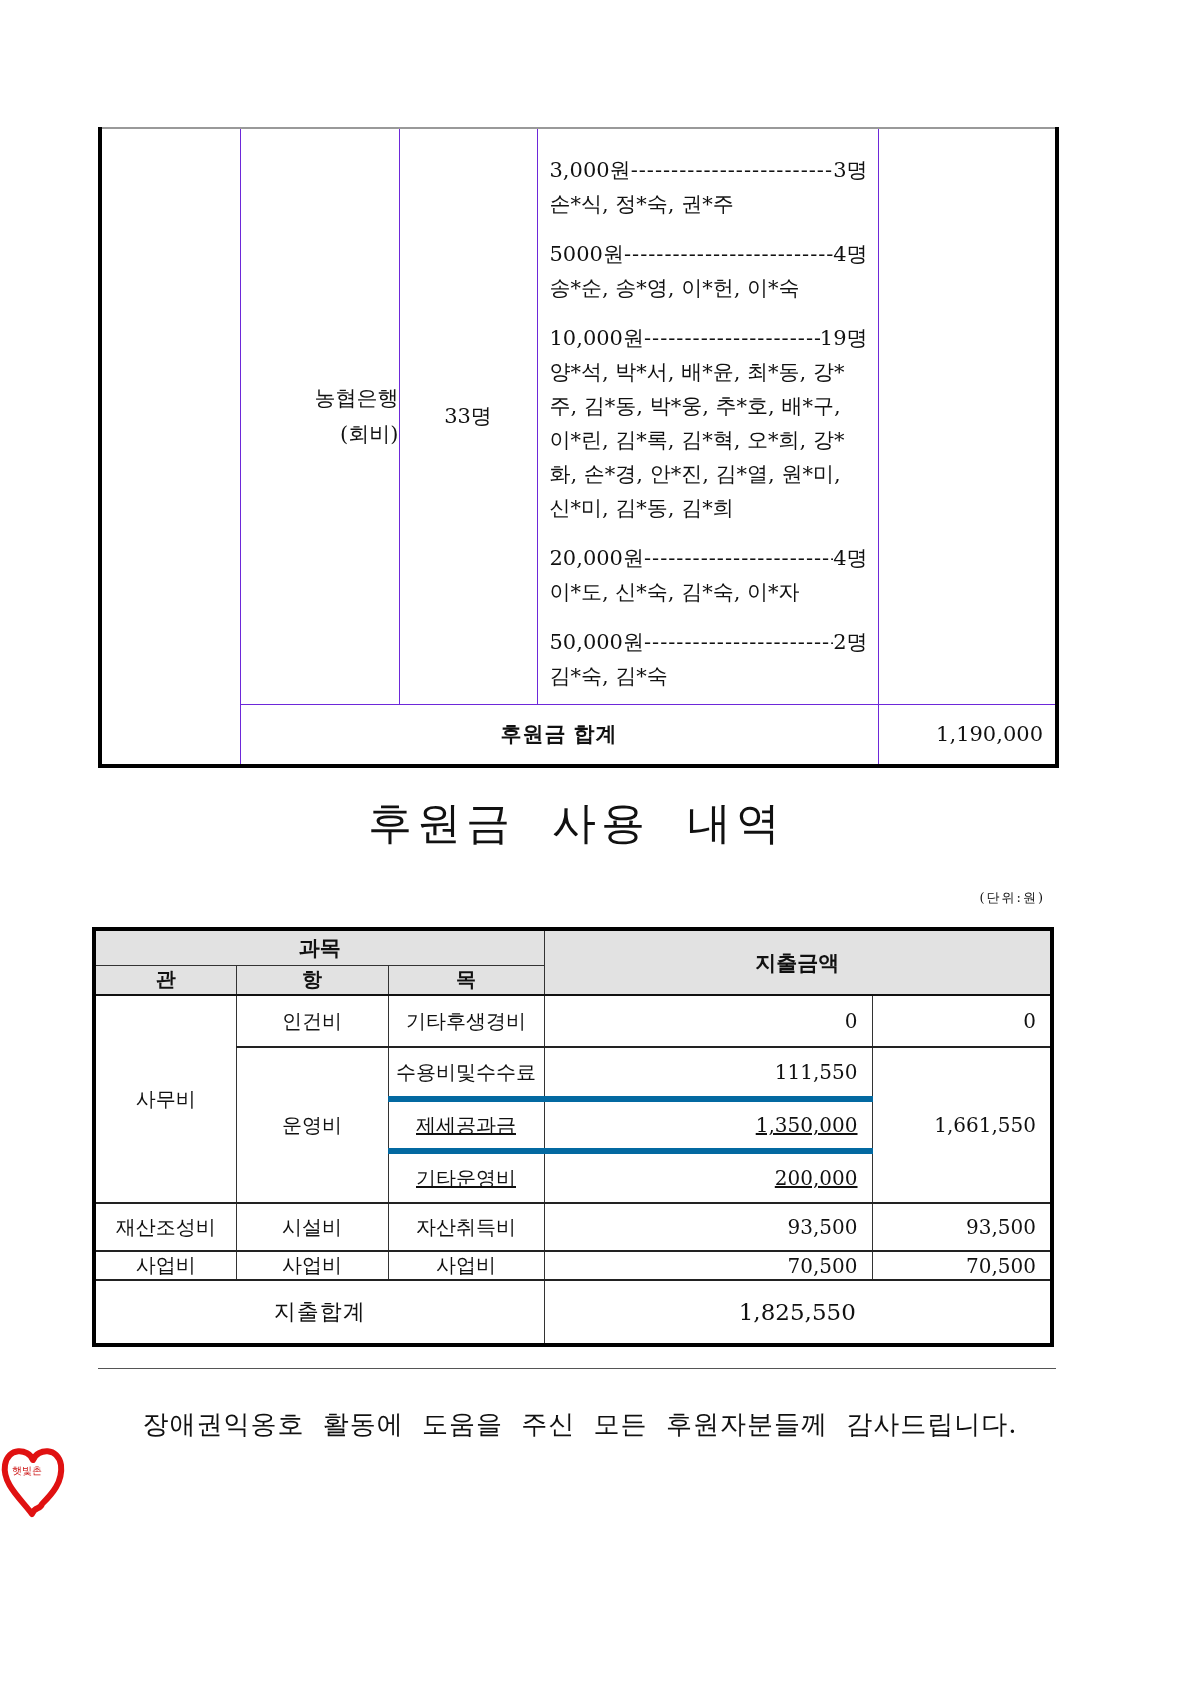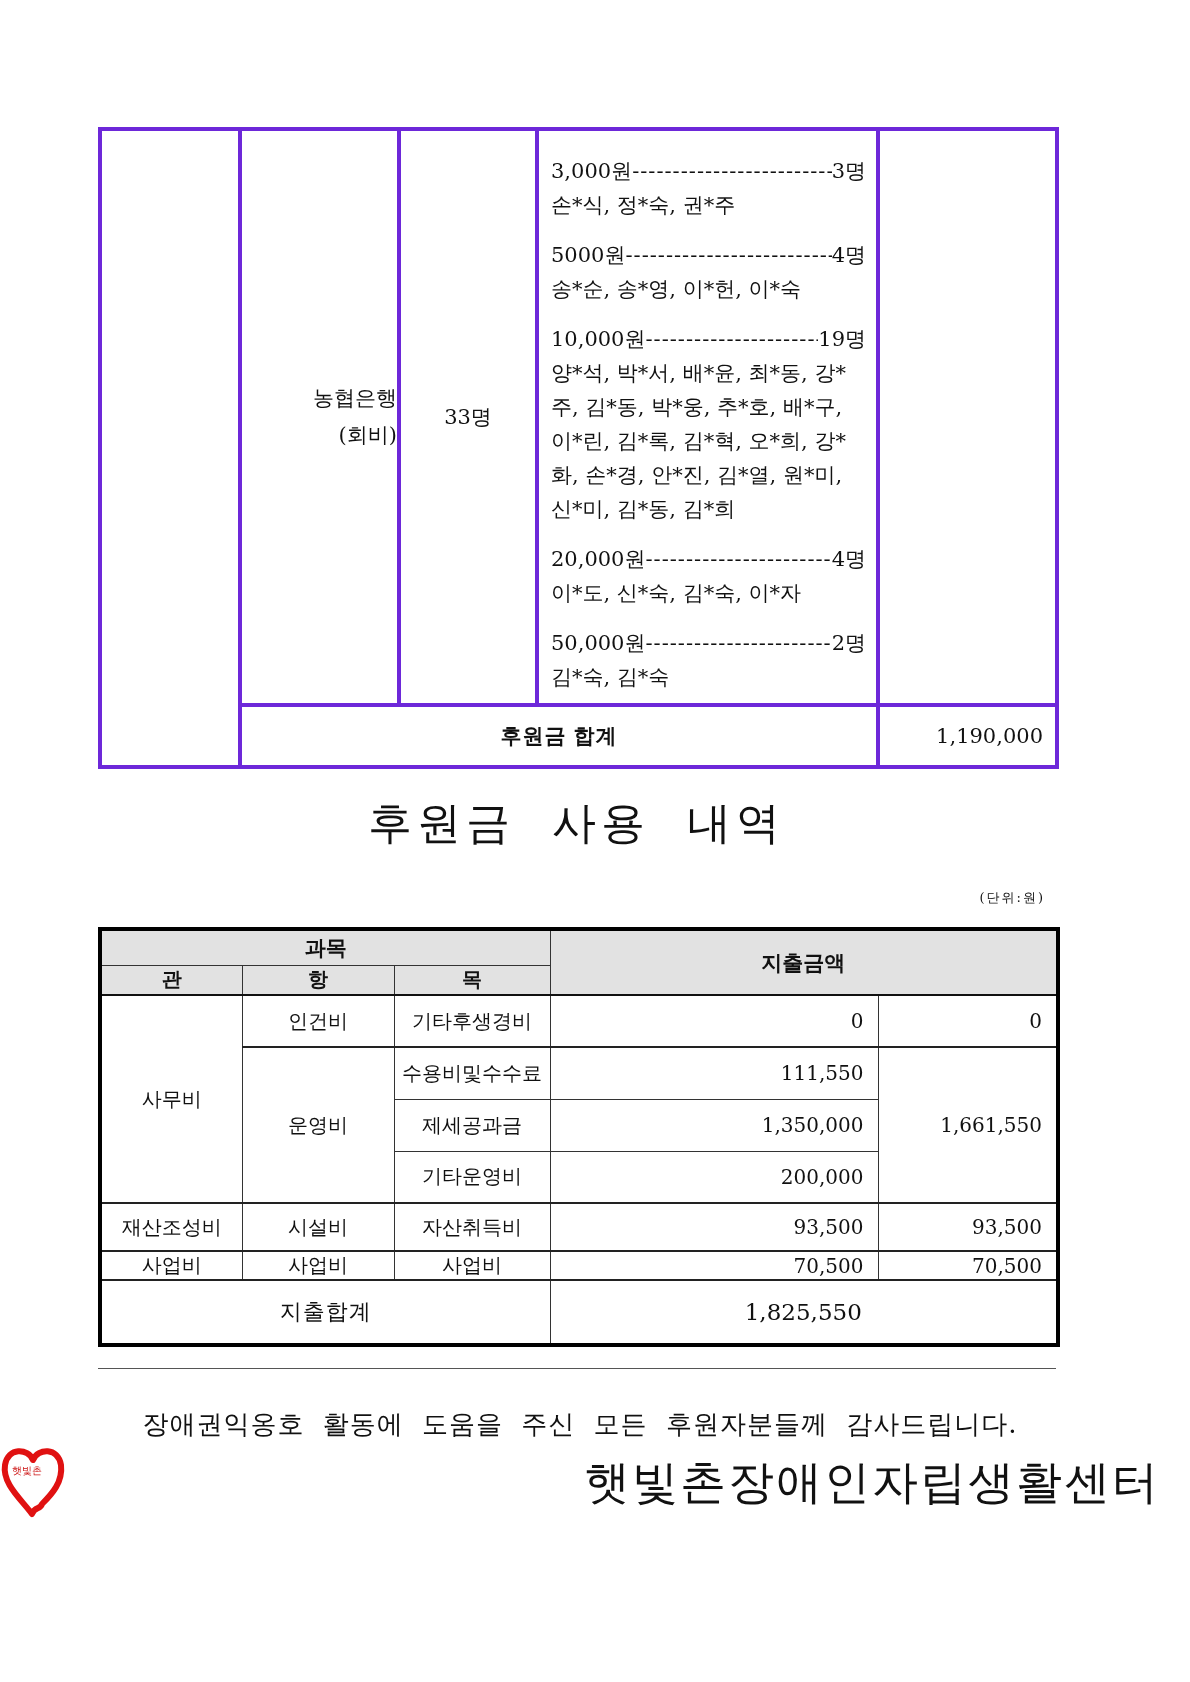--- a/index.html
+++ b/index.html
@@ -10,21 +10,21 @@
     overflow:hidden;
   }
 
   
   table { border-collapse:collapse; table-layout:fixed; }
   .t1 {
     position:absolute; left:98px; top:127px; width:957px;
     border-left:4px solid #000; border-right:4px solid #000;
     border-bottom:4px solid #000; border-top:2px solid #999;
   }
-  .t1 td { border:4px solid #6d28d9; vertical-align:middle; }
+  .t1 td { border:1px solid #6d28d9; vertical-align:middle; }
   .t1 .t1-main-row td { height:576px; }
   .t1-c2 { text-align:right; font-size:21px; line-height:1.75; }
   .t1-c3 { text-align:center; font-size:21px; }
   .t1-c4 { vertical-align:top; padding:13px 10px 0 12px; font-size:21px; line-height:34px; }
   .dgroup { margin-bottom:16px; }
   .dgroup:last-child { margin-bottom:0; }
   .dline { display:flex; align-items:baseline; }
   .ddash { flex:1; overflow:hidden; white-space:nowrap; letter-spacing:1px; }
   .dnames { word-break:keep-all; }
   .t1-total-row td { height:62px; }
@@ -40,39 +40,39 @@
     text-align:center; font-size:44px; font-weight:normal;
     letter-spacing:5px; word-spacing:18px; white-space:nowrap;
   }
   .unit {
     position:absolute; left:98px; top:889px; width:947px;
     text-align:right; font-size:13px; letter-spacing:2px;
   }
 
   
   .t2 {
-    position:absolute; left:98px; top:927px; width:958px;
+    position:absolute; left:92px; top:927px; width:958px;
     border:4px solid #000;
   }
   .t2 th, .t2 td { border:1.5px solid #333; }
   .t2 th {
     background:#e2e2e2; font-family:"Liberation Sans","DejaVu Sans",sans-serif;
     font-weight:bold; text-align:center; vertical-align:middle; font-size:21px;
   }
   .t2 .h1 th { height:36px; }
   .t2 .h2 th { height:30px; font-size:20px; }
   .t2 .h2 th, .t2 .hdr-amount { border-bottom:2.5px solid #111; }
   .t2 td { font-size:20px; text-align:center; vertical-align:middle; }
   .t2 .r-body td { height:52px; }
   .t2 .r-prop td { height:48px; }
   .t2 .r-biz td { height:28px;margin-top:16px; }
   .t2 .r-total td { height:65px; }
   .t2 td.amt { text-align:right; padding-right:14px; }
   .t2 tr.group-start td { border-top:2.5px solid #222; }
-  .t2 tr.subrow td { border-top:1px solid #0369a1; }
+  .t2 tr.subrow td { border-top:6px solid #0369a1;text-decoration:underline; }
   .t2 .r-total .tlabel { font-size:22px; letter-spacing:1px; }
   .t2 .r-total .tval { font-size:23px; text-align:center; padding-right:0; }
   .t2-underline {
     position:absolute; left:98px; top:1368px; width:958px; height:0;
     border-top:1.5px solid #555;
   }
 
   
   .thanks {
     position:absolute; left:0; top:1407px; width:1160px;
@@ -233,16 +233,15 @@
 
   <p class="thanks">장애권익옹호 활동에 도움을 주신 모든 후원자분들께 감사드립니다.</p>
 
   <div class="logo">
     <span class="heart-wrap">
       <svg viewBox="0 0 66 74" width="66" height="74" xmlns="http://www.w3.org/2000/svg">
         <path d="M33 14 C28 2 8 1 5 19 C2 38 22 54 32 68 C35 60 40 64 42 58 C52 48 63 36 61 19 C58 1 38 2 33 14 Z" fill="none" stroke="#e01111" stroke-width="6" stroke-linejoin="round"></path>
         <text x="12" y="28" font-size="10" fill="#cc1111" font-family="'Liberation Sans','DejaVu Sans',sans-serif">햇빛촌</text>
       </svg>
     </span>
-    <span class="logo-text">햇빛촌장애인자립생활센터</span>
   </div>
 
 </div>
 
 </body></html>

